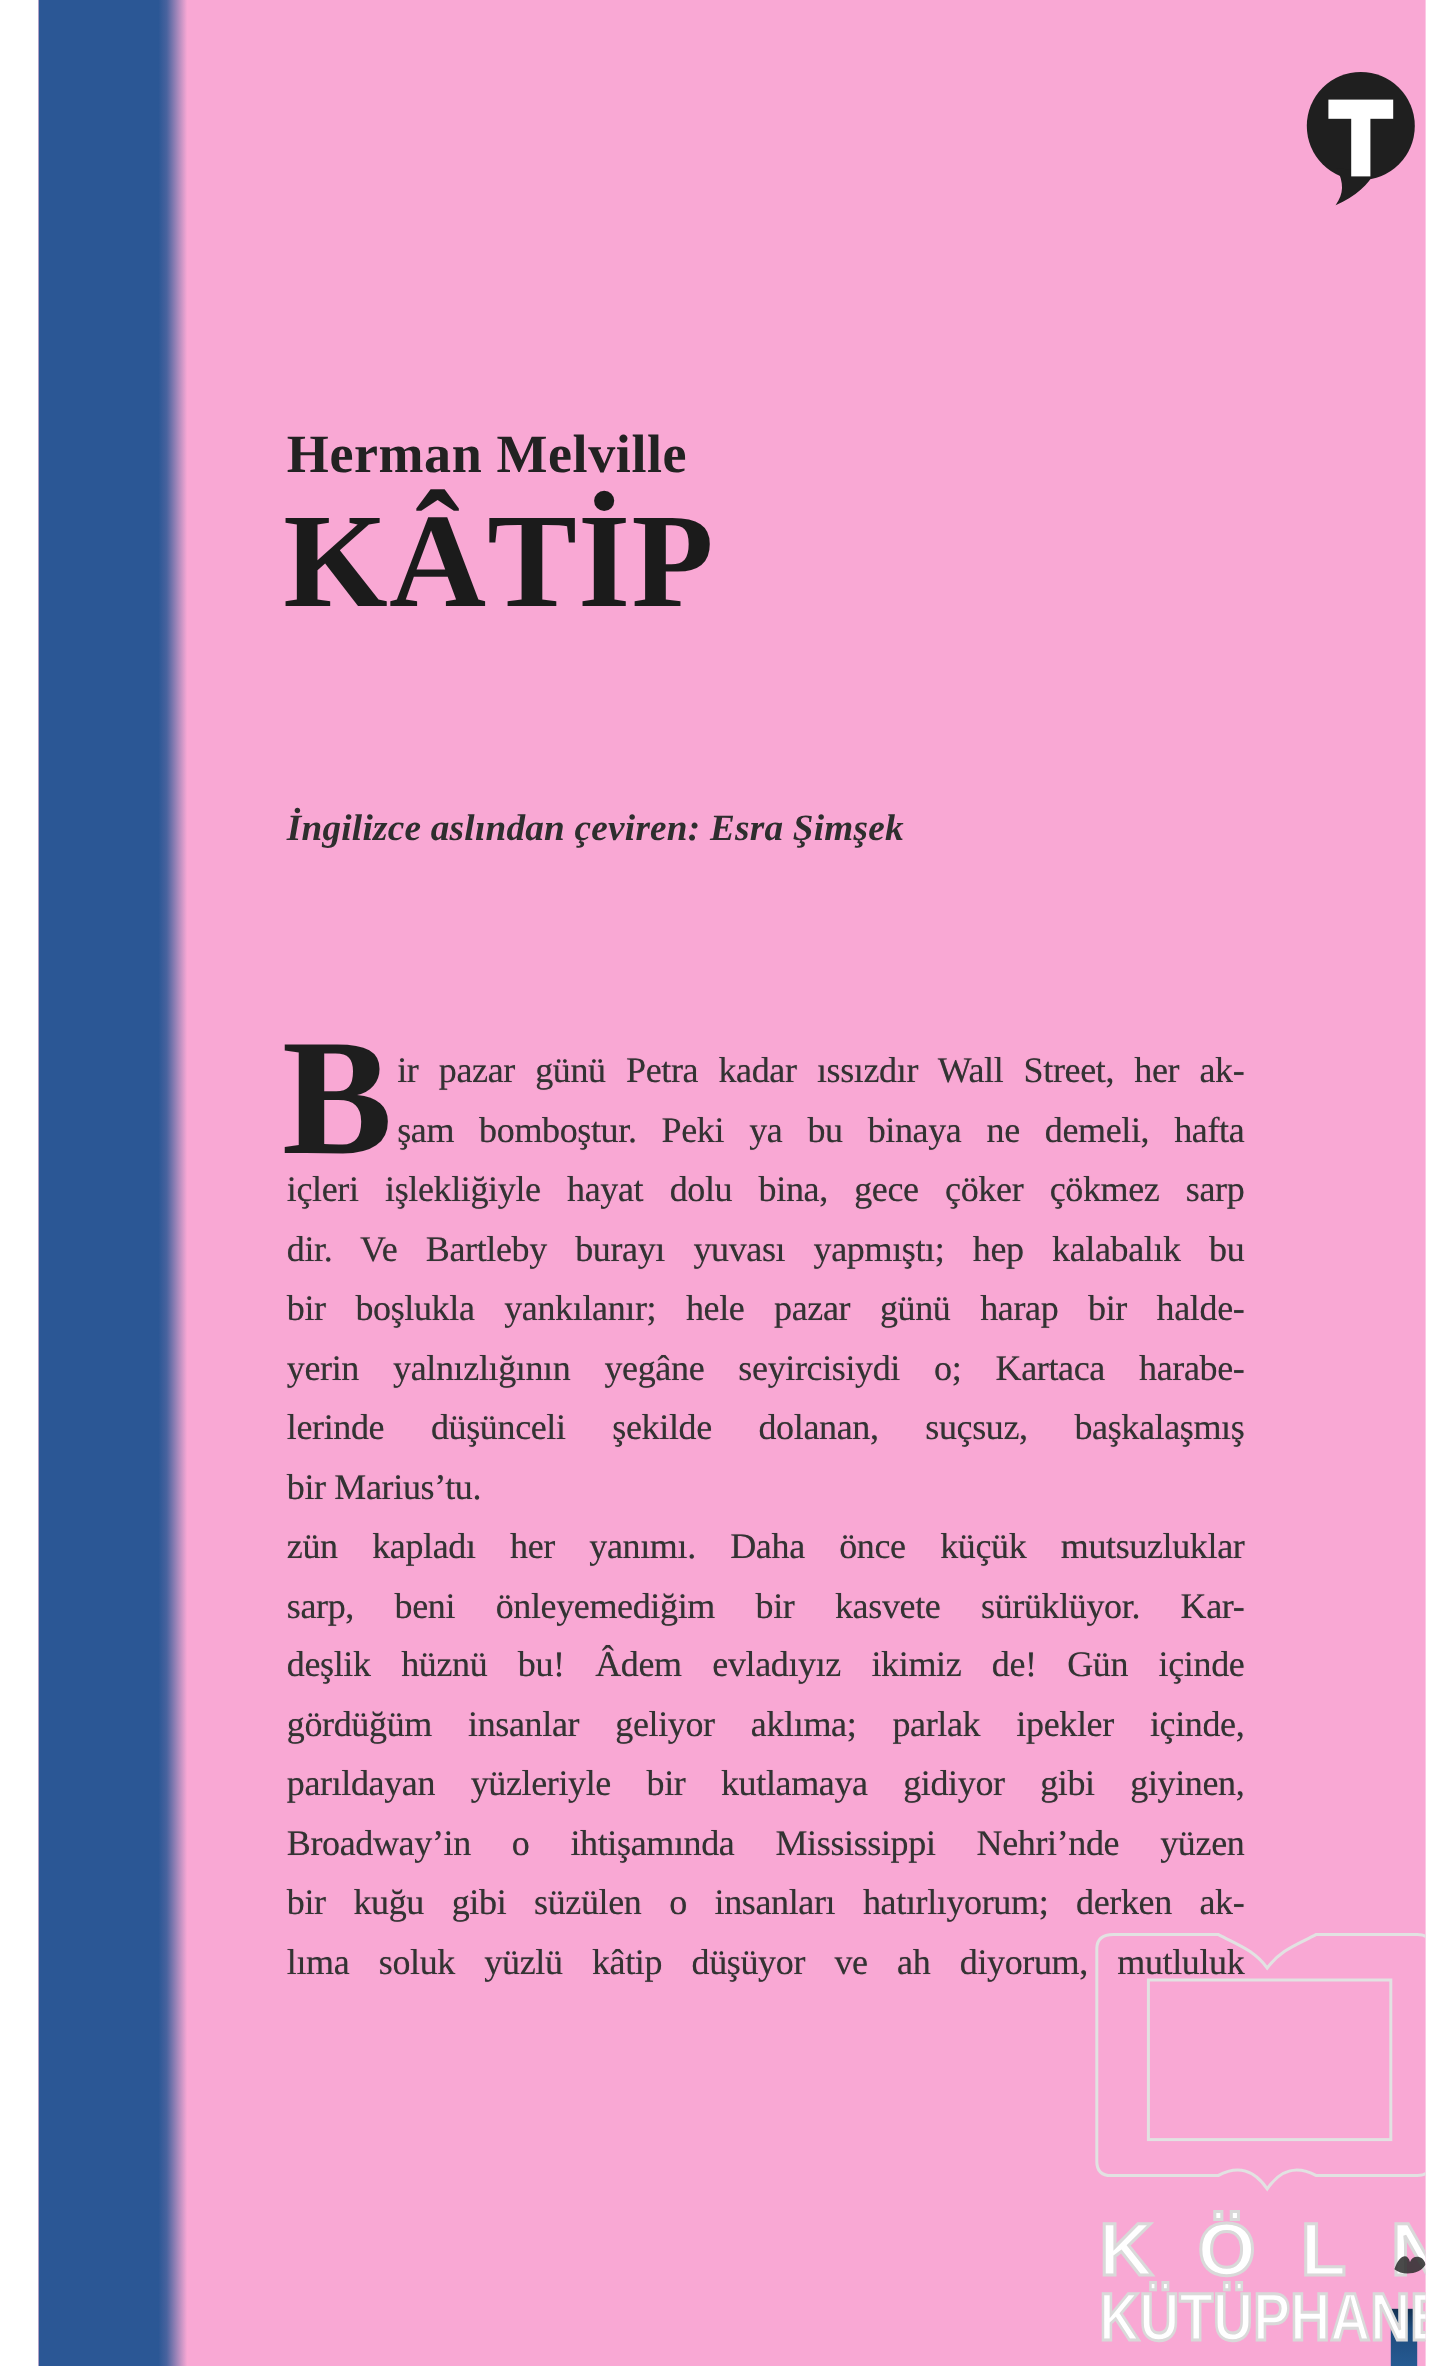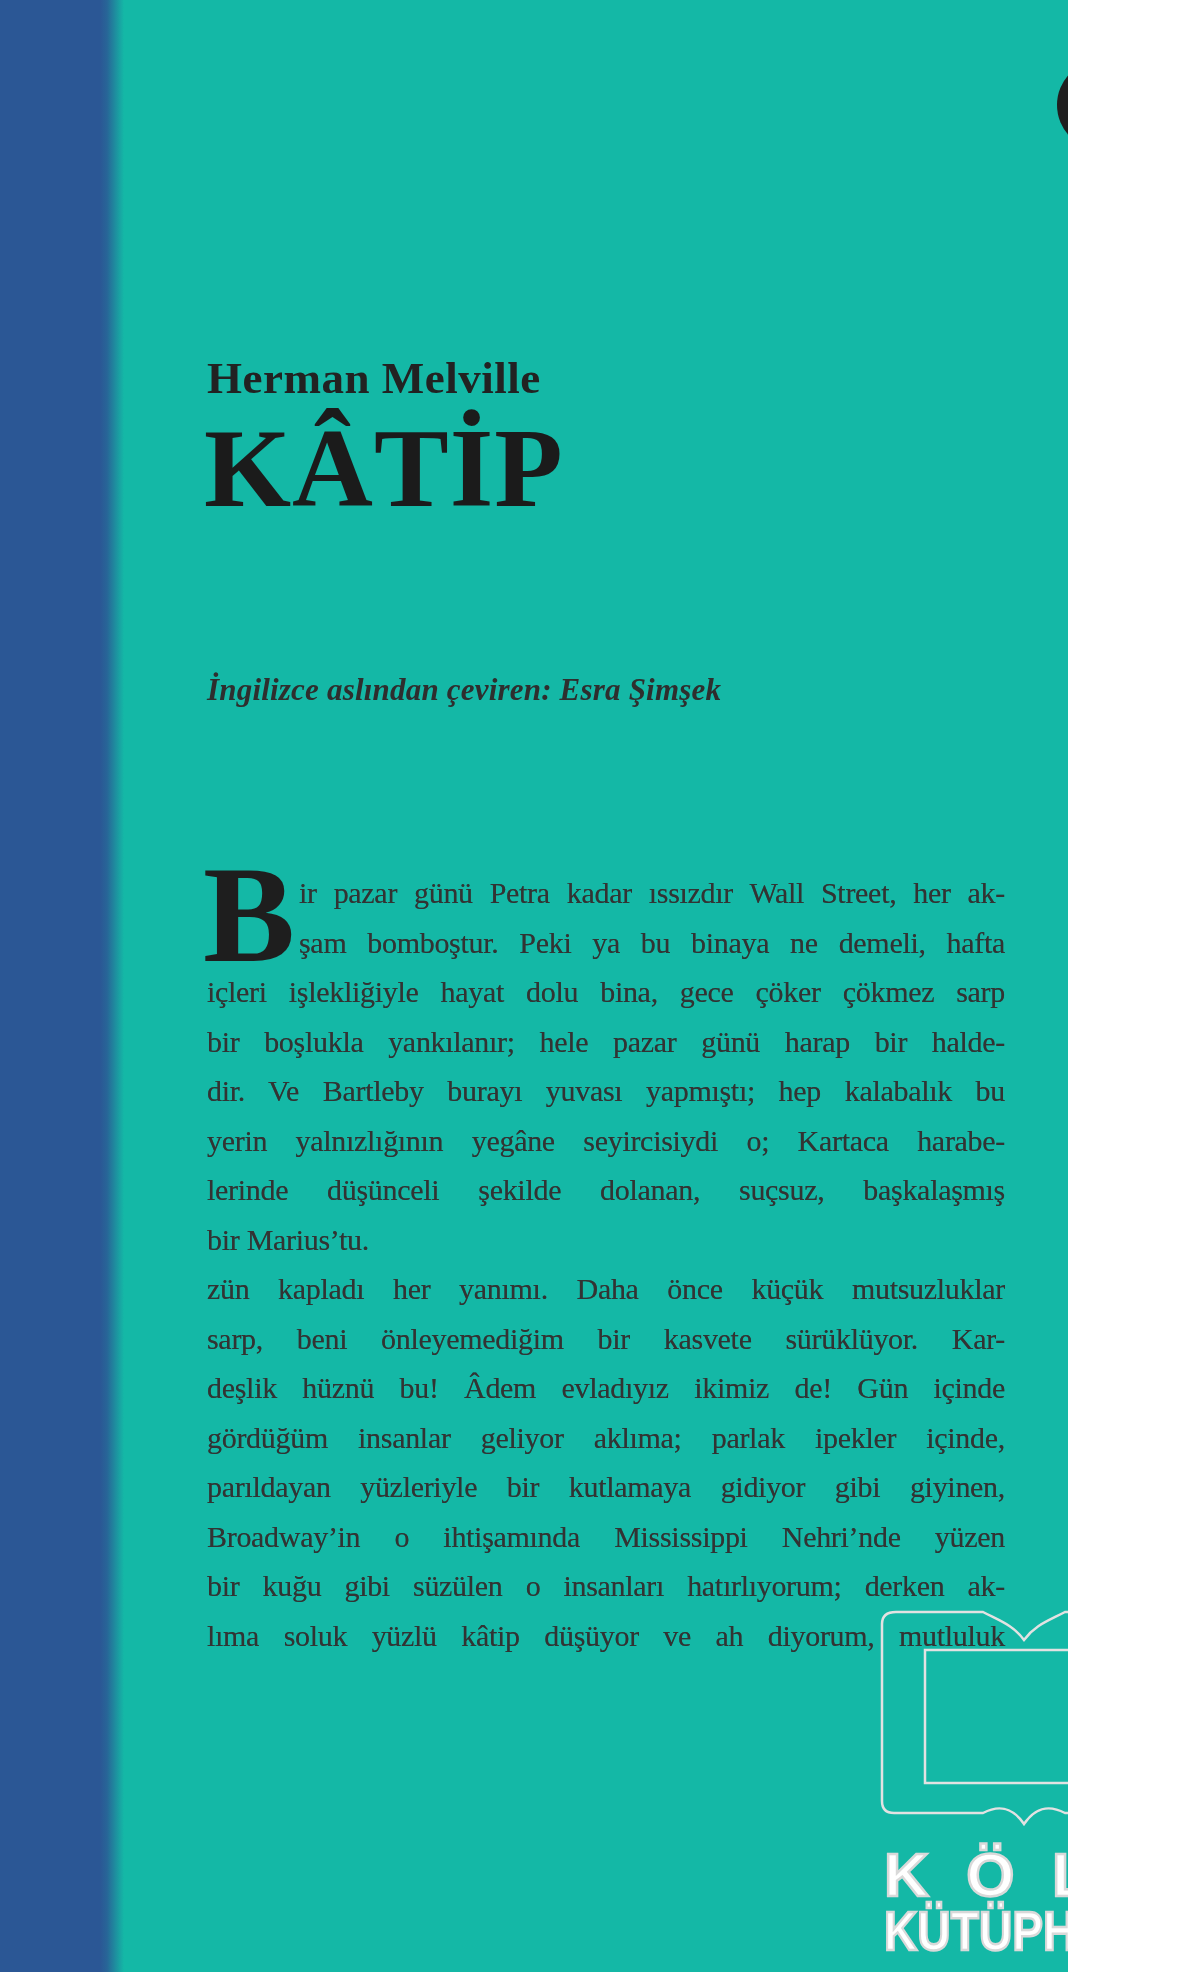--- a/index.html
+++ b/index.html
@@ -1,17 +1,17 @@
 <!DOCTYPE html>
 <html><head>
 <meta charset="utf-8">
 <style>
   html,body{margin:0;padding:0;background:#ffffff;}
-  .page{position:relative;width:1068px;height:1972px;background:#14b8a6;overflow:hidden;
-        font-family:"Liberation Serif", serif;}
+  .page{position:relative;width:1156px;height:1972px;background:#f9a8d4;overflow:hidden;
+        font-family:"Liberation Serif", serif;margin-left:32px;}
   .blue-bar{position:absolute;left:0;top:0;width:124px;height:1972px;
         background:linear-gradient(90deg,#2b5795 0px,#2b5795 100px,rgba(43,87,149,.85) 107px,rgba(43,87,149,0) 124px);}
   .t-logo{position:absolute;left:1052px;top:58px;width:100px;height:120px;}
   .author{position:absolute;left:207px;top:352px;font-size:45px;font-weight:700;color:#222;
         letter-spacing:.5px;line-height:52px;}
   .title{position:absolute;left:204px;top:403px;font-size:112px;font-weight:700;color:#1b1b1b;
         line-height:131px;letter-spacing:1px;}
   .subtitle{position:absolute;left:207px;top:672px;font-size:31px;font-style:italic;font-weight:700;
         color:#2e2e2e;letter-spacing:.2px;}
   .bodytext{position:absolute;left:207px;top:868px;width:798px;color:#333;
@@ -74,22 +74,22 @@
 
   <svg class="mini-mark" viewBox="0 0 30 24">
     <path d="M2 16 C6 4 13 2 15 10 C17 4 26 4 28 12 C24 20 9 22 2 16 Z" fill="#2a2a2a" opacity="0.85"></path>
   </svg>
 
   <div class="bodytext">
     <span class="dropcap">B</span>
     <div class="ln pad">ir pazar günü Petra kadar ıssızdır Wall Street, her ak-</div>
     <div class="ln pad">şam bomboştur. Peki ya bu binaya ne demeli, hafta</div>
     <div class="ln">içleri işlekliğiyle hayat dolu bina, gece çöker çökmez sarp</div>
+    <div class="ln">dir. Ve Bartleby burayı yuvası yapmıştı; hep kalabalık bu</div>
     <div class="ln">bir boşlukla yankılanır; hele pazar günü harap bir halde-</div>
-    <div class="ln">dir. Ve Bartleby burayı yuvası yapmıştı; hep kalabalık bu</div>
     <div class="ln">yerin yalnızlığının yegâne seyircisiydi o; Kartaca harabe-</div>
     <div class="ln">lerinde düşünceli şekilde dolanan, suçsuz, başkalaşmış</div>
     <div class="ln noj">bir Marius’tu.</div>
     <div class="ln">zün kapladı her yanımı. Daha önce küçük mutsuzluklar</div>
     <div class="ln">sarp, beni önleyemediğim bir kasvete sürüklüyor. Kar-</div>
     <div class="ln">deşlik hüznü bu! Âdem evladıyız ikimiz de! Gün içinde</div>
     <div class="ln">gördüğüm insanlar geliyor aklıma; parlak ipekler içinde,</div>
     <div class="ln">parıldayan yüzleriyle bir kutlamaya gidiyor gibi giyinen,</div>
     <div class="ln">Broadway’in o ihtişamında Mississippi Nehri’nde yüzen</div>
     <div class="ln">bir kuğu gibi süzülen o insanları hatırlıyorum; derken ak-</div>

